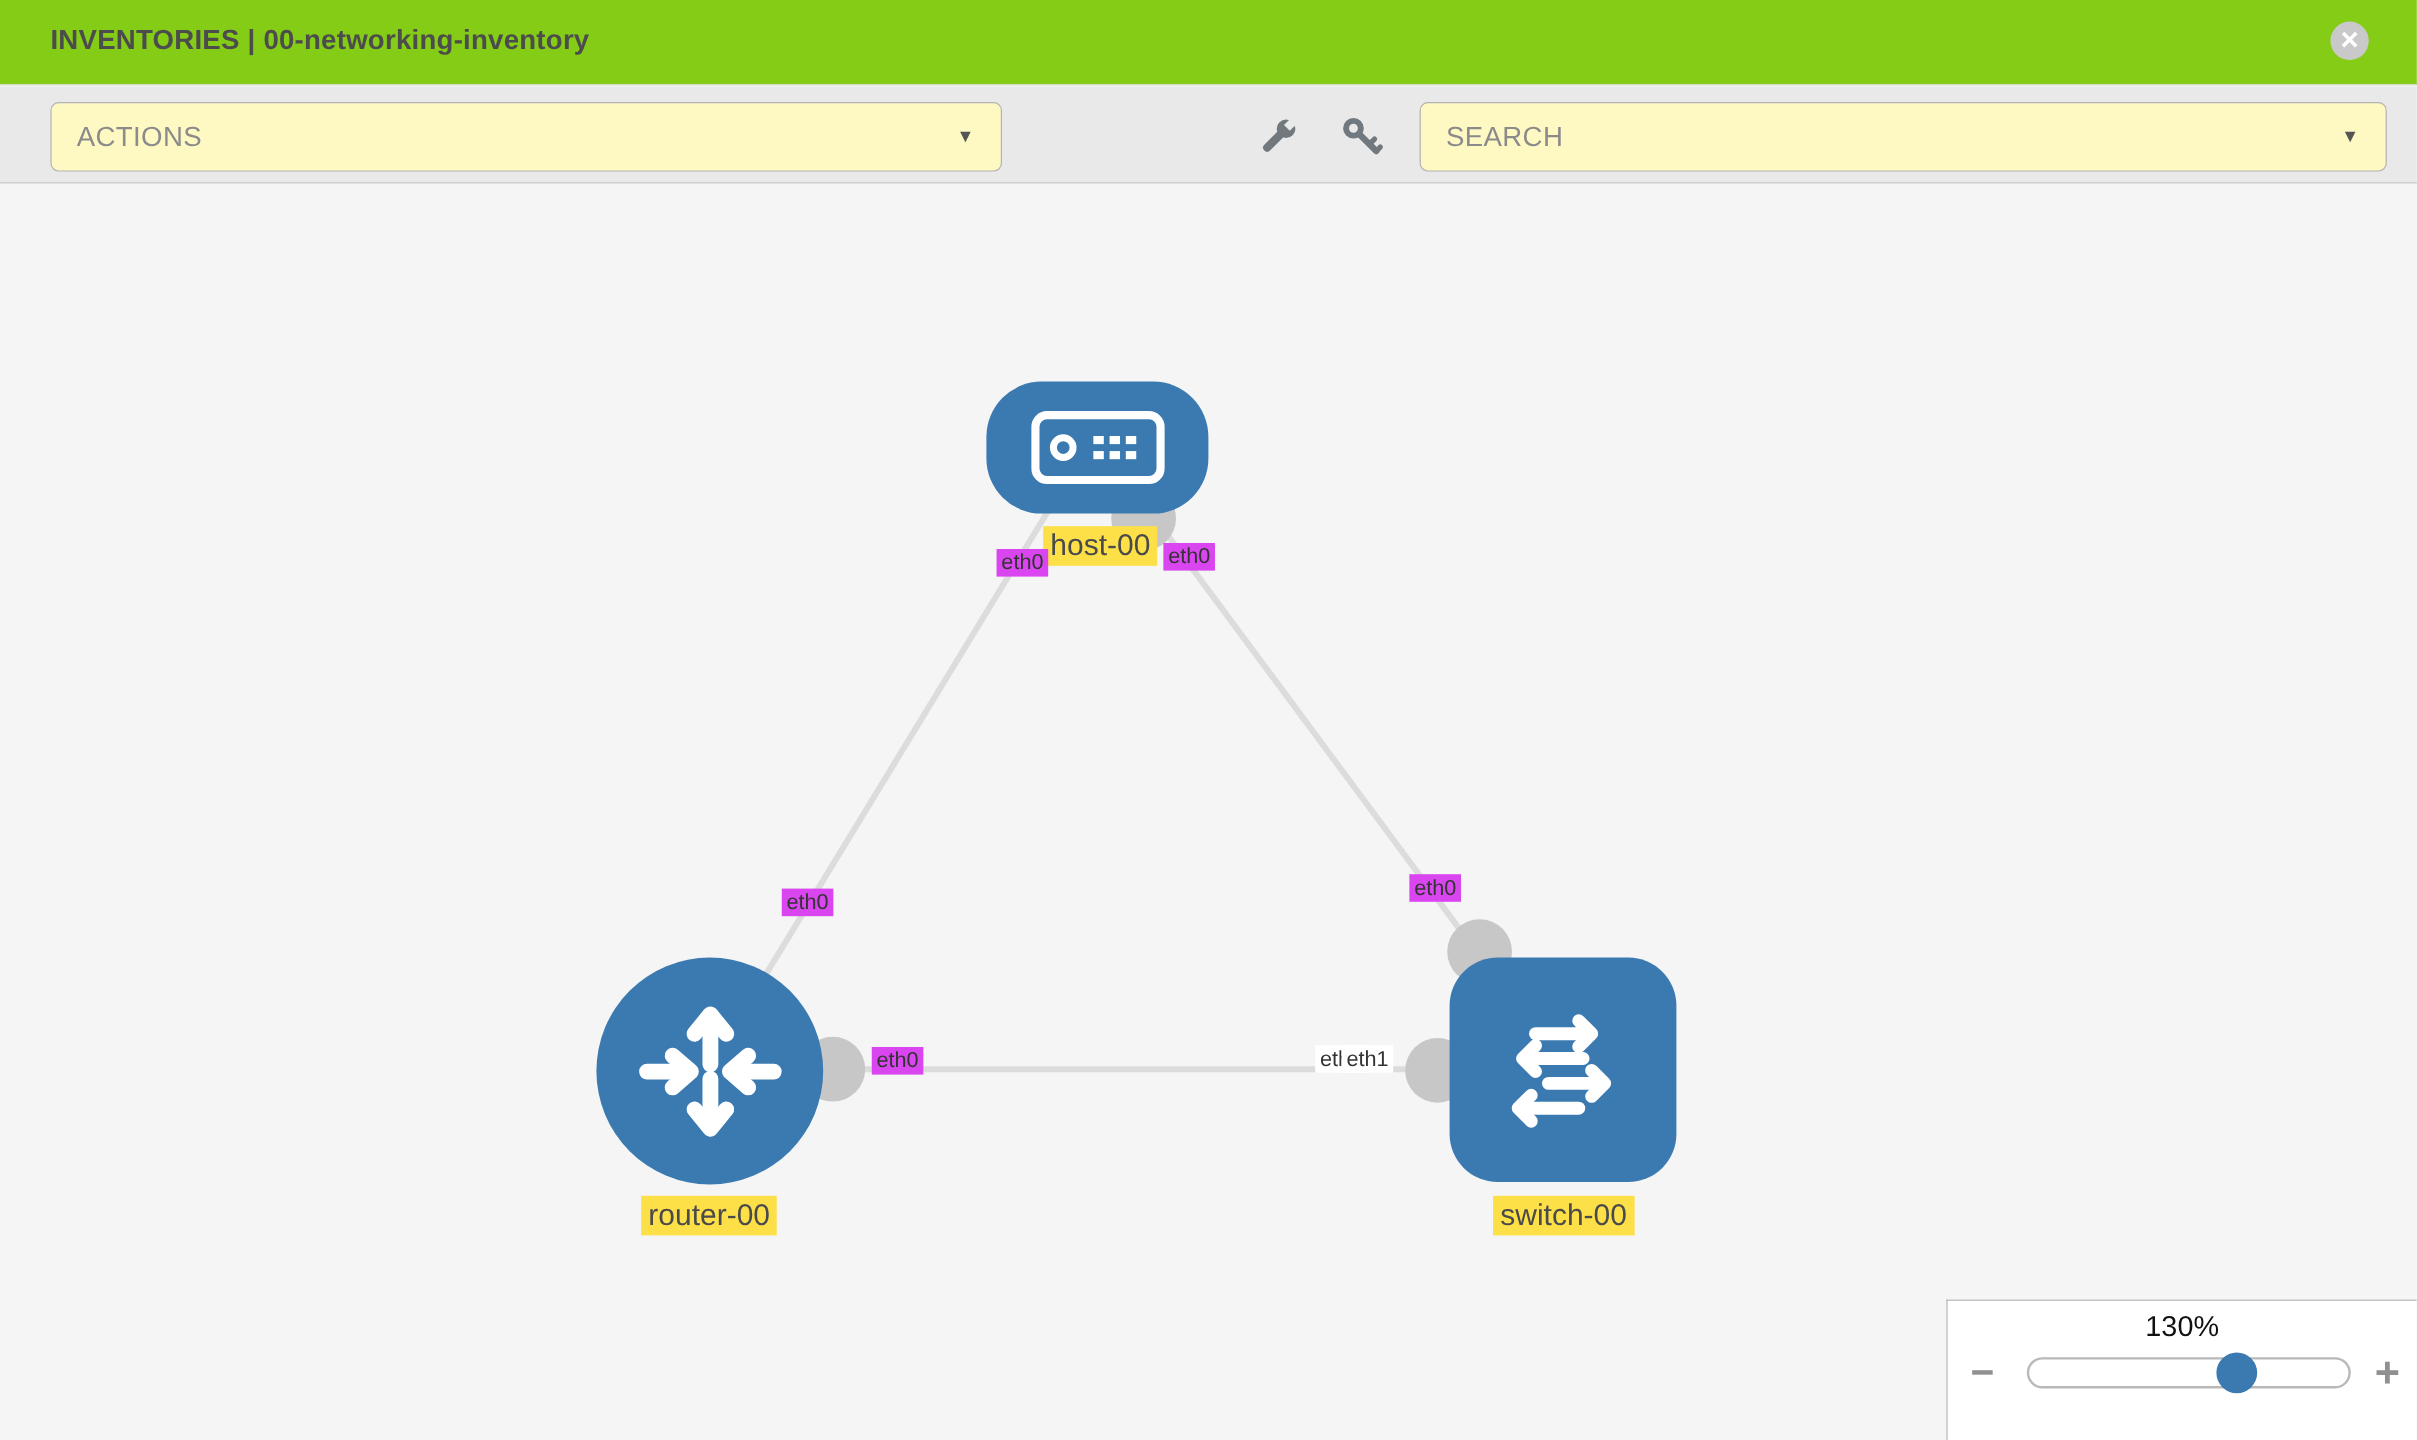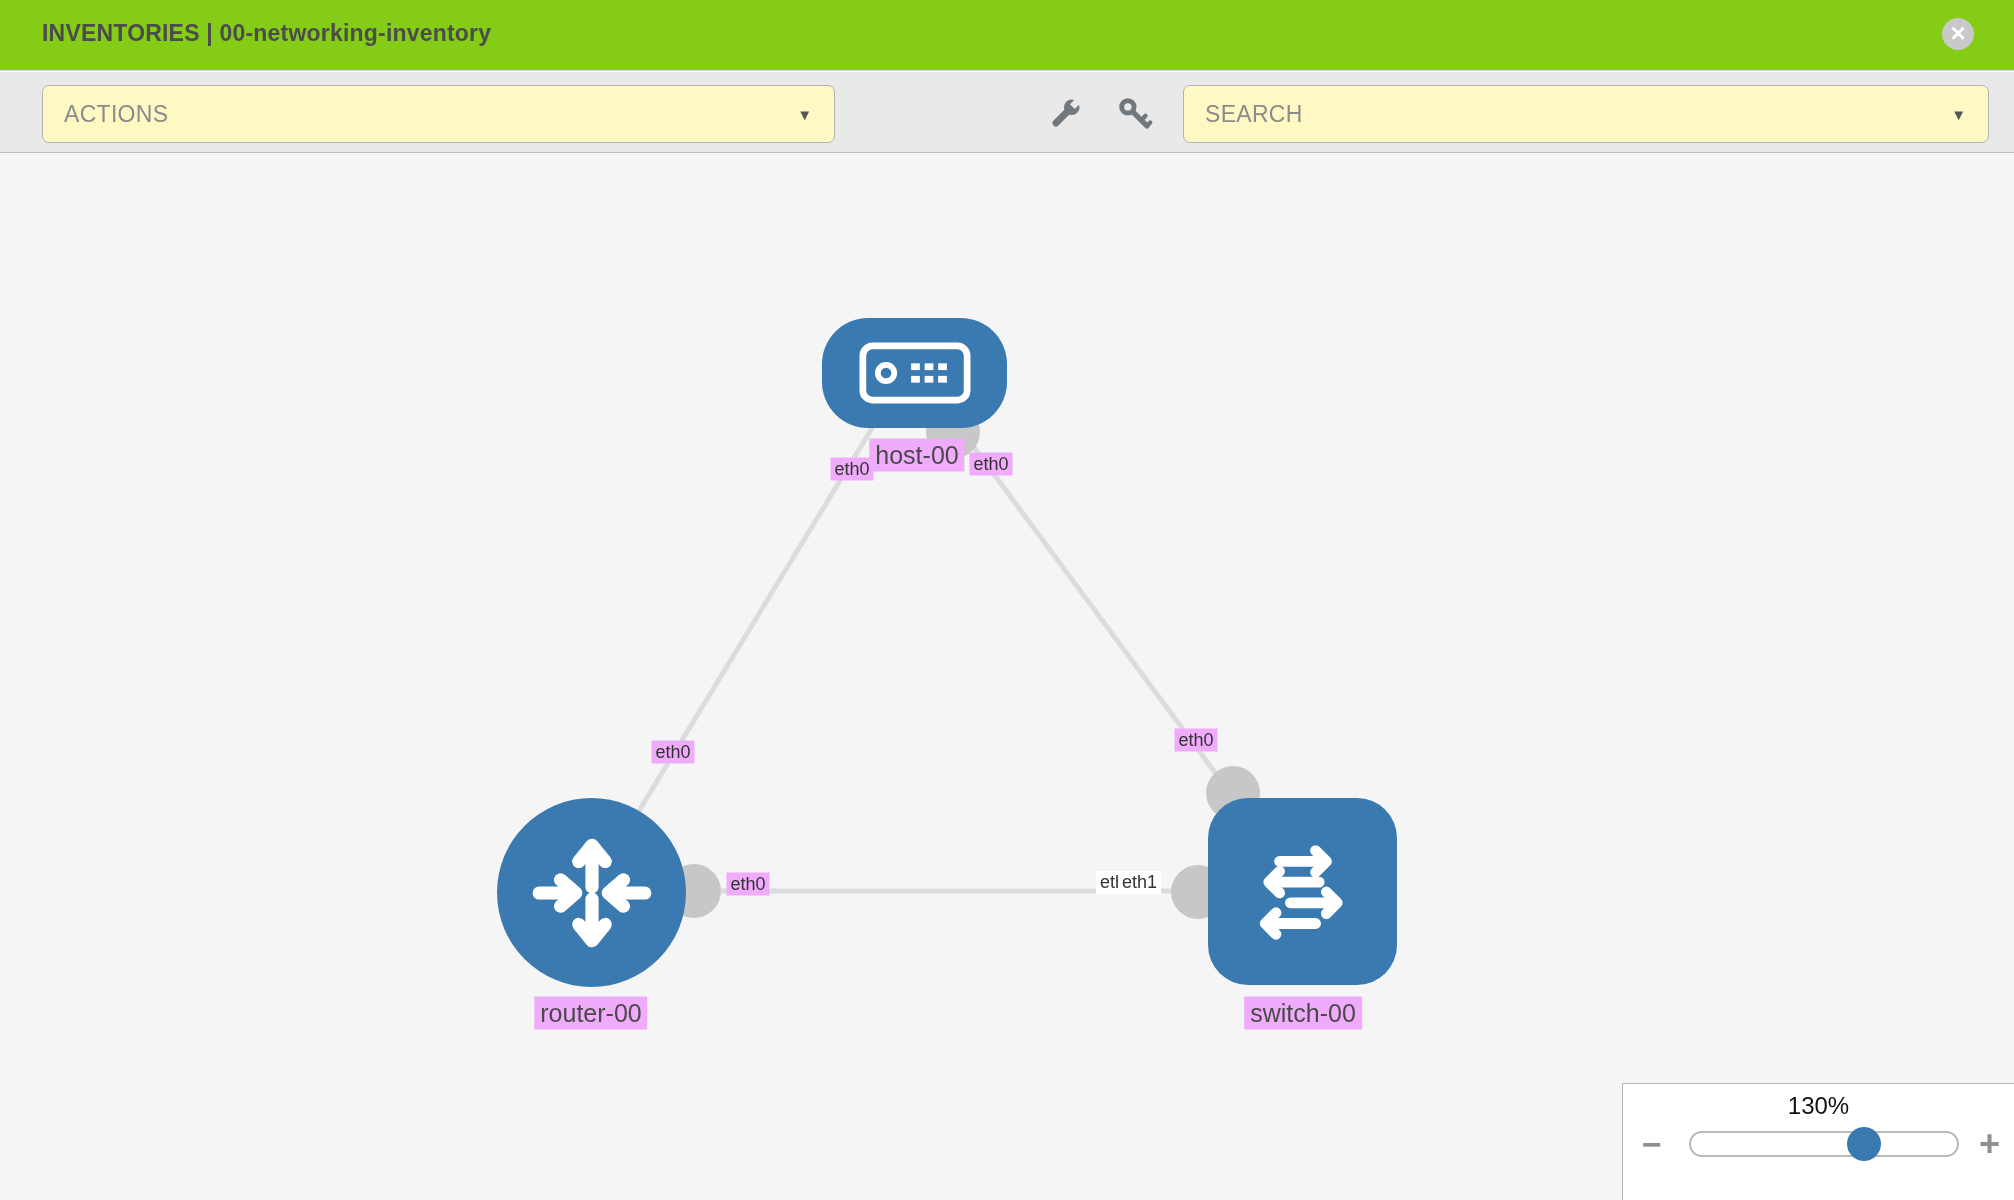--- a/index.html
+++ b/index.html
@@ -24,26 +24,26 @@
 
   
   .canvas { position:absolute; left:0; top:153px; width:2014px; height:1047px; background:#f5f5f5; overflow:hidden; }
   .links-svg { position:absolute; left:0; top:0; }
 
   .node { position:absolute; background:#3b7ab1; display:flex; align-items:center; justify-content:center; cursor:pointer; }
   .node-host   { left:822px; top:165px; width:185px; height:110px; border-radius:46px; }
   .node-router { left:497px; top:645px; width:189px; height:189px; border-radius:50%; }
   .node-switch { left:1208px; top:645px; width:189px; height:187px; border-radius:40px; }
 
-  .node-label { position:absolute; transform:translate(-50%,-50%); background:#f0abfc; color:#4a4a4a; font-size:25px; padding:2px 6px; white-space:nowrap; }
+  .node-label { position:absolute; transform:translate(-50%,-50%); background:#fde047; color:#4a4a4a; font-size:25px; padding:2px 6px; white-space:nowrap; }
   .lbl-host   { left:917px; top:302px; }
   .lbl-router { left:591px; top:860px; }
   .lbl-switch { left:1303px; top:860px; }
 
-  .port-label { position:absolute; transform:translate(-50%,-50%); background:#f0abfc; color:#333; font-size:18px; padding:1px 4px; white-space:nowrap; }
+  .port-label { position:absolute; transform:translate(-50%,-50%); background:#d946ef; color:#333; font-size:18px; padding:1px 4px; white-space:nowrap; }
   .pl-a-host   { left:852px; top:316px; }
   .pl-b-host   { left:991px; top:311px; }
   .pl-a-router { left:673px; top:599px; }
   .pl-b-switch { left:1196px; top:587px; }
   .pl-c-router { left:748px; top:731px; }
   .pl-c-switch { position:absolute; left:1096px; top:731px; transform:translateY(-50%); height:26px; }
   .pl-c-switch .under, .pl-c-switch .over { position:absolute; top:0; background:#fff; color:#333; font-size:18px; padding:1px 4px; white-space:nowrap; }
   .pl-c-switch .under { left:0; }
   .pl-c-switch .over { left:22px; }
 

